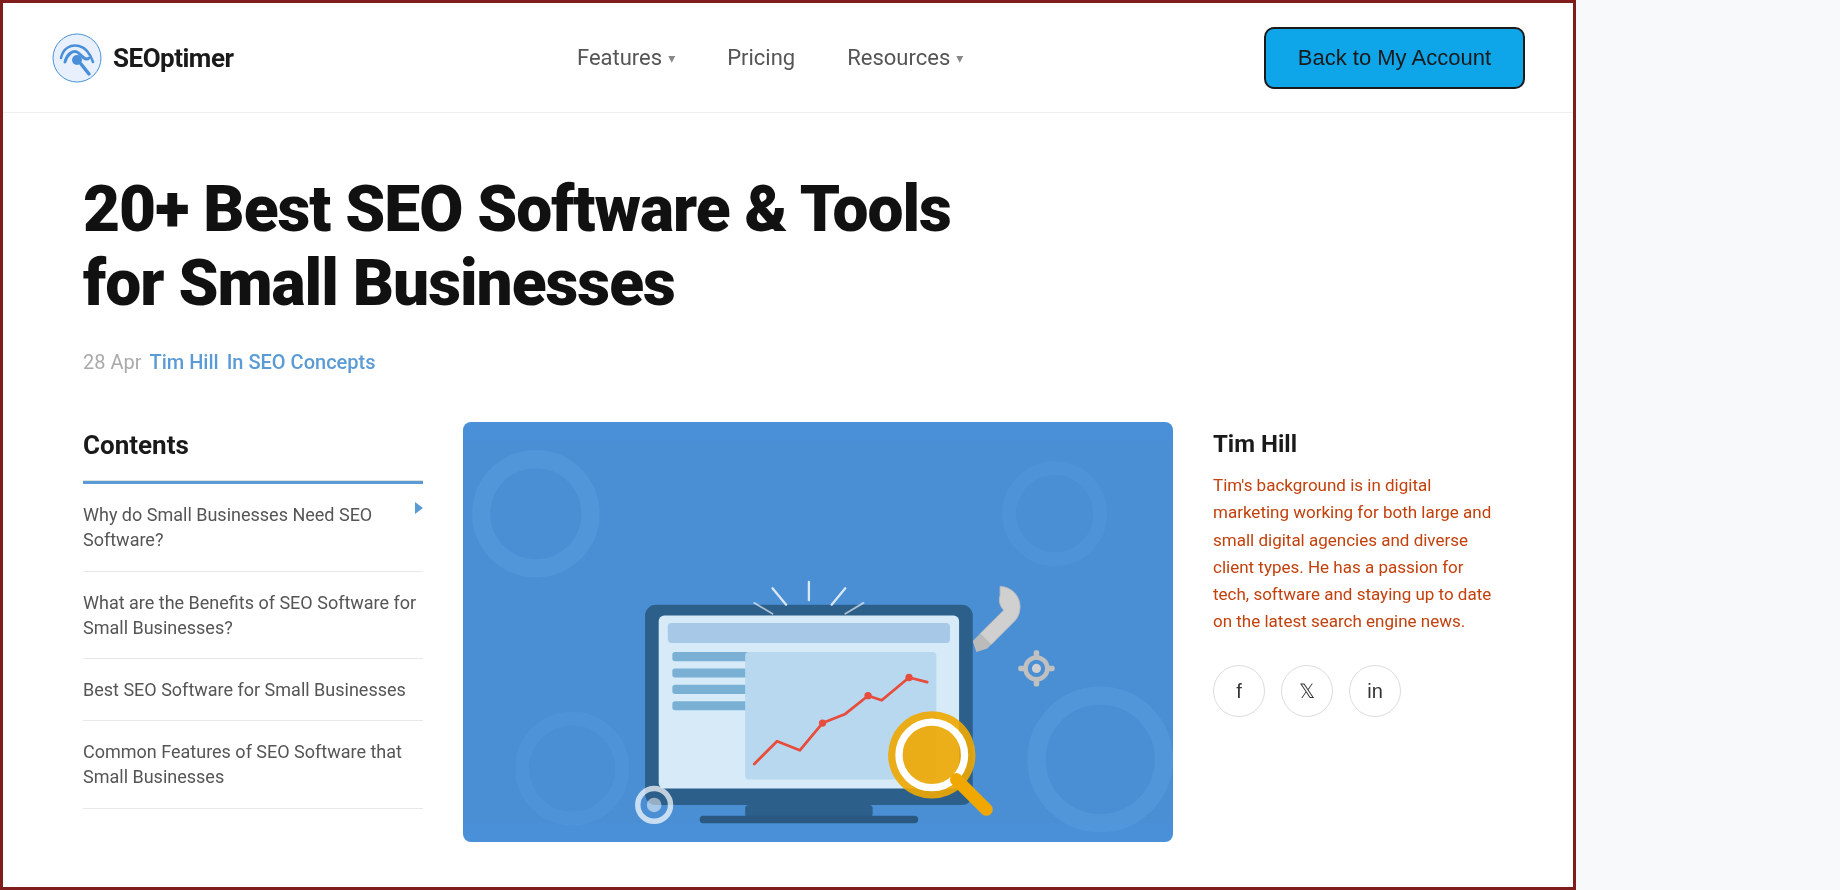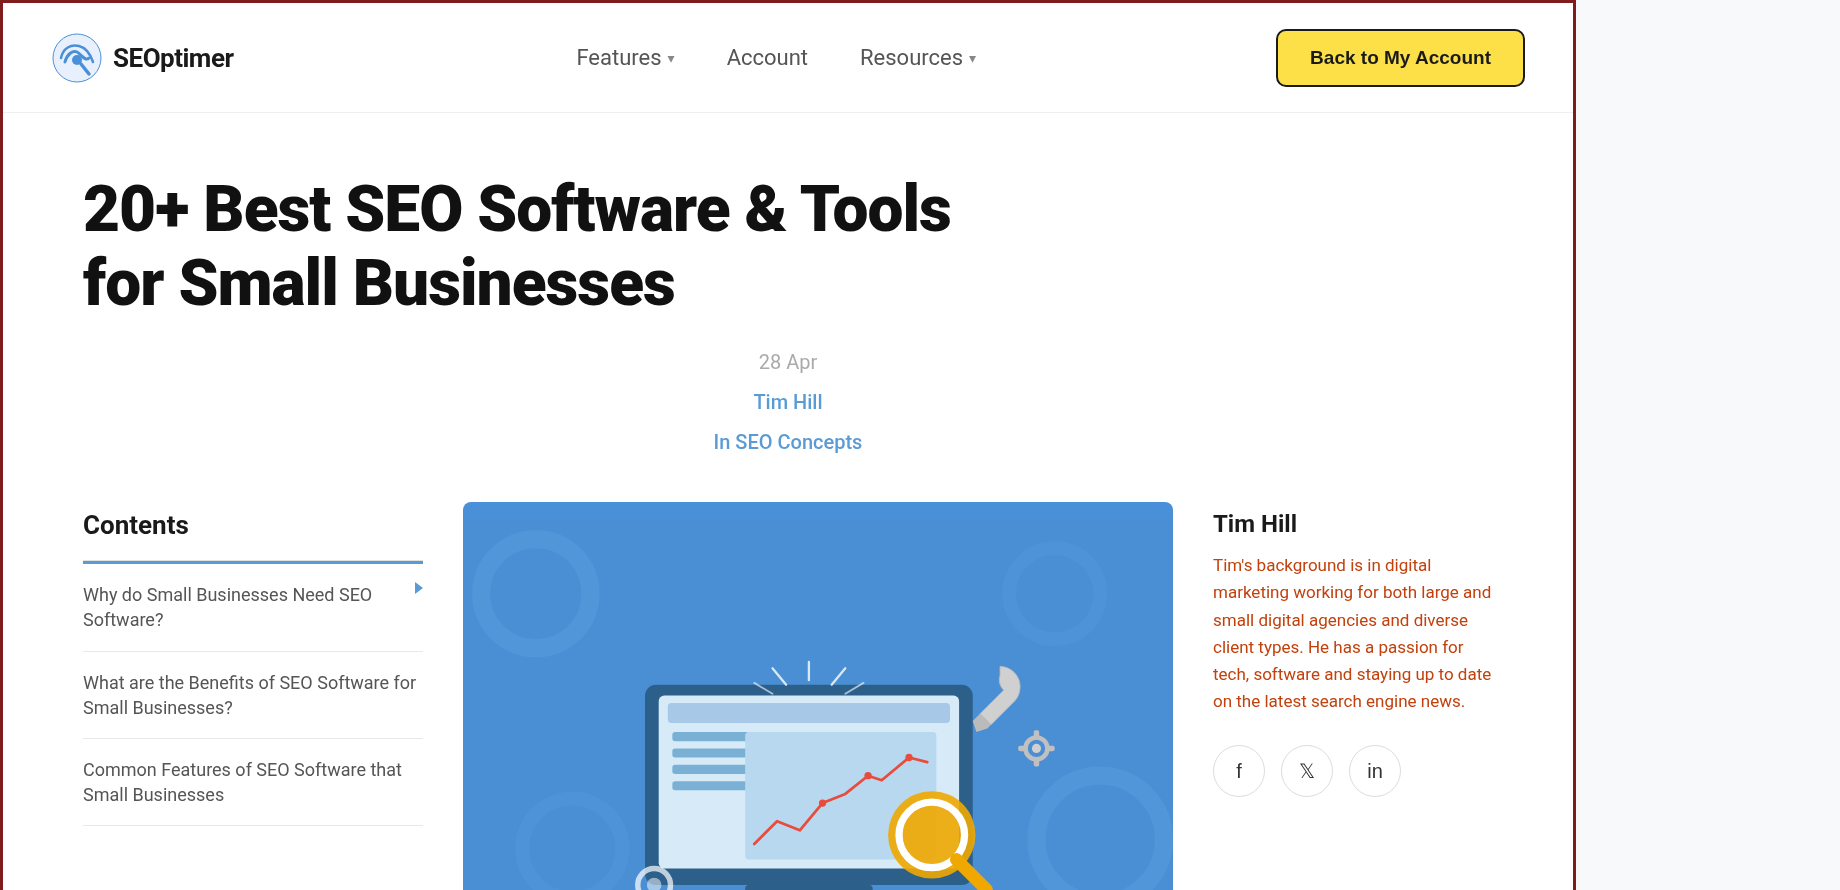--- a/index.html
+++ b/index.html
@@ -71,24 +71,24 @@
 
     .nav-chevron {
       font-size: 14px;
       color: #888;
     }
 
     .back-button {
       border: 2px solid #1a1a1a;
       border-radius: 10px;
       padding: 16px 32px;
-      font-size: 19px;
-      font-weight: 700;
-      color: #1a1a1a;
-      background: #fde047;
+      font-size: 22px;
+      font-weight: 400;
+      color: #1a1a1a;
+      background: #0ea5e9;
       cursor: pointer;
       white-space: nowrap;
     }
 
     
     .main-content {
       padding: 60px 80px 40px 80px;
     }
 
     
@@ -98,23 +98,22 @@
       color: #111;
       line-height: 1.15;
       max-width: 900px;
       margin-bottom: 30px;
       letter-spacing: -1px;
     }
 
     .article-meta {
       display: flex;
       align-items: center;
-      gap: 16px;
+      gap: 8px;
       margin-bottom: 48px;
-      flex-direction: column;
     }
 
     .meta-date {
       font-size: 20px;
       color: #aaa;
       font-weight: 400;
     }
 
     .meta-author {
       font-size: 20px;
@@ -264,21 +263,21 @@
       </svg>
       <span class="logo-text">SEOptimer</span>
     </div>
 
     <div class="navbar-center">
       <div class="nav-item">
         <span>Features</span>
         <span class="nav-chevron">▾</span>
       </div>
       <div class="nav-item">
-        <span>Account</span>
+        <span>Pricing</span>
       </div>
       <div class="nav-item">
         <span>Resources</span>
         <span class="nav-chevron">▾</span>
       </div>
     </div>
 
     <button class="back-button">Back to My Account</button>
   </nav>
 
@@ -292,20 +291,21 @@
       <span class="meta-category">In SEO Concepts</span>
     </div>
 
     <div class="content-row">
 
       <aside class="toc-sidebar">
         <h2 class="toc-title">Contents</h2>
         <ul class="toc-list">
           <li class="toc-item">Why do Small Businesses Need SEO Software?</li>
           <li class="toc-item">What are the Benefits of SEO Software for Small Businesses?</li>
+          <li class="toc-item">Best SEO Software for Small Businesses</li>
           <li class="toc-item">Common Features of SEO Software that Small Businesses</li>
         </ul>
       </aside>
 
       <div class="hero-image-container">
         <svg class="hero-svg" viewBox="0 0 780 420" xmlns="http://www.w3.org/2000/svg">
 
           <rect width="780" height="420" fill="#4a8fd4"></rect>
 
           <circle cx="80" cy="80" r="60" fill="none" stroke="#5a9fe0" stroke-width="20" opacity="0.4"></circle>

